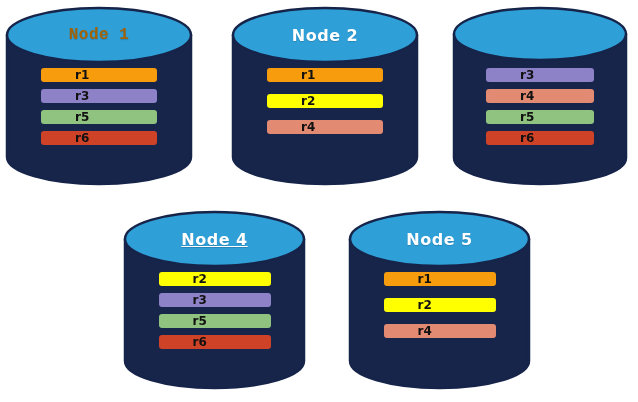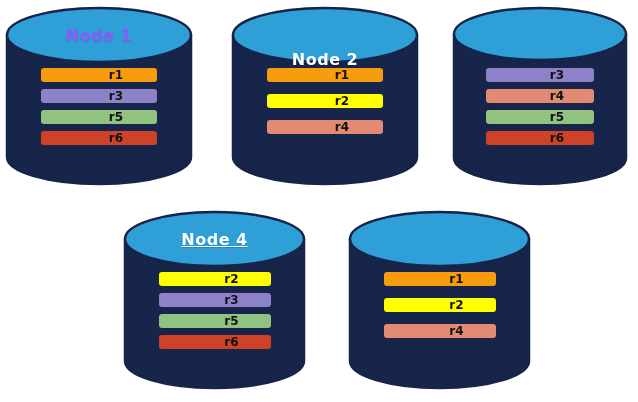--- a/index.html
+++ b/index.html
@@ -50,53 +50,53 @@
   .records {
     position: absolute;
     left: 0;
     width: 100%;
   }
 
   .record {
     position: relative;
     margin: 0 auto;
     border-radius: 3px;
-    text-align: center;
+    text-align: left;
     color: #111111;
     font-weight: bold;
     font-size: 12px;
     line-height: 14px;
     height: 14px;
     box-sizing: border-box;
     padding-left: 34px;
   }
 </style>
 </head>
 <body style="background: rgb(255, 255, 255); width: 638px; height: 402px;">
 
 <div id="diagram">
     <div class="node" style="left: 5px; top: 6px; width: 188px; height: 180px;">
       <svg class="node-svg" width="188" height="180" viewBox="0 0 188 180">
         <path d="M 2,29 L 2,151 A 92,27 0 0 0 186,151 L 186,29 Z" fill="#17254b" stroke="#16244a" stroke-width="2.5" stroke-linejoin="round"></path>
         <ellipse cx="94" cy="29" rx="92" ry="27" fill="#2f9fd8" stroke="#16244a" stroke-width="2.5"></ellipse>
       </svg>
-      <div class="node-title" style="top: 20px; color: #8b5cf6;">Node  1</div>
+      <div class="node-title" style="top: 20px; color: #a16207; font-family: Liberation Mono, monospace;">Node  1</div>
       <div class="records" style="top: 62px;">
         <div class="record" style="width: 116px; background: rgb(247, 156, 12); color: rgb(17, 17, 17); margin-bottom: 7px;"><span>r1</span></div>
         <div class="record" style="width: 116px; background: rgb(141, 130, 200); color: rgb(17, 17, 17); margin-bottom: 7px;"><span>r3</span></div>
         <div class="record" style="width: 116px; background: rgb(143, 195, 127); color: rgb(17, 17, 17); margin-bottom: 7px;"><span>r5</span></div>
         <div class="record" style="width: 116px; background: rgb(206, 66, 39); color: rgb(17, 17, 17); margin-bottom: 7px;"><span>r6</span></div>
       </div>
     </div>
     <div class="node" style="left: 231px; top: 6px; width: 188px; height: 180px;">
       <svg class="node-svg" width="188" height="180" viewBox="0 0 188 180">
         <path d="M 2,29 L 2,151 A 92,27 0 0 0 186,151 L 186,29 Z" fill="#17254b" stroke="#16244a" stroke-width="2.5" stroke-linejoin="round"></path>
         <ellipse cx="94" cy="29" rx="92" ry="27" fill="#2f9fd8" stroke="#16244a" stroke-width="2.5"></ellipse>
       </svg>
-      <div class="node-title" style="top: 20px; color: rgb(255, 255, 255); margin-top: 24px;">Node  2</div>
+      <div class="node-title" style="top: 20px; color: rgb(255, 255, 255);">Node  2</div>
       <div class="records" style="top: 62px;">
         <div class="record" style="width: 116px; background: rgb(247, 156, 12); color: rgb(17, 17, 17); margin-bottom: 12px;"><span>r1</span></div>
         <div class="record" style="width: 116px; background: rgb(255, 255, 0); color: rgb(17, 17, 17); margin-bottom: 12px;"><span>r2</span></div>
         <div class="record" style="width: 116px; background: rgb(226, 138, 114); color: rgb(17, 17, 17); margin-bottom: 12px;"><span>r4</span></div>
       </div>
     </div>
     <div class="node" style="left: 452px; top: 6px; width: 176px; height: 180px;">
       <svg class="node-svg" width="176" height="180" viewBox="0 0 176 180">
         <path d="M 2,28 L 2,152 A 86,26 0 0 0 174,152 L 174,28 Z" fill="#17254b" stroke="#16244a" stroke-width="2.5" stroke-linejoin="round"></path>
         <ellipse cx="88" cy="28" rx="86" ry="26" fill="#2f9fd8" stroke="#16244a" stroke-width="2.5"></ellipse>
@@ -119,19 +119,20 @@
         <div class="record" style="width: 112px; background: rgb(141, 130, 200); color: rgb(17, 17, 17); margin-bottom: 7px;"><span>r3</span></div>
         <div class="record" style="width: 112px; background: rgb(143, 195, 127); color: rgb(17, 17, 17); margin-bottom: 7px;"><span>r5</span></div>
         <div class="record" style="width: 112px; background: rgb(206, 66, 39); color: rgb(17, 17, 17); margin-bottom: 7px;"><span>r6</span></div>
       </div>
     </div>
     <div class="node" style="left: 348px; top: 210px; width: 183px; height: 180px;">
       <svg class="node-svg" width="183" height="180" viewBox="0 0 183 180">
         <path d="M 2,29 L 2,151 A 89.5,27 0 0 0 181,151 L 181,29 Z" fill="#17254b" stroke="#16244a" stroke-width="2.5" stroke-linejoin="round"></path>
         <ellipse cx="91.5" cy="29" rx="89.5" ry="27" fill="#2f9fd8" stroke="#16244a" stroke-width="2.5"></ellipse>
       </svg>
+      <div class="node-title" style="top: 20px; color: rgb(255, 255, 255);">Node  5</div>
       <div class="records" style="top: 62px;">
         <div class="record" style="width: 112px; background: rgb(247, 156, 12); color: rgb(17, 17, 17); margin-bottom: 12px;"><span>r1</span></div>
         <div class="record" style="width: 112px; background: rgb(255, 255, 0); color: rgb(17, 17, 17); margin-bottom: 12px;"><span>r2</span></div>
         <div class="record" style="width: 112px; background: rgb(226, 138, 114); color: rgb(17, 17, 17); margin-bottom: 12px;"><span>r4</span></div>
       </div>
     </div>
   </div>
 
 </body></html>

